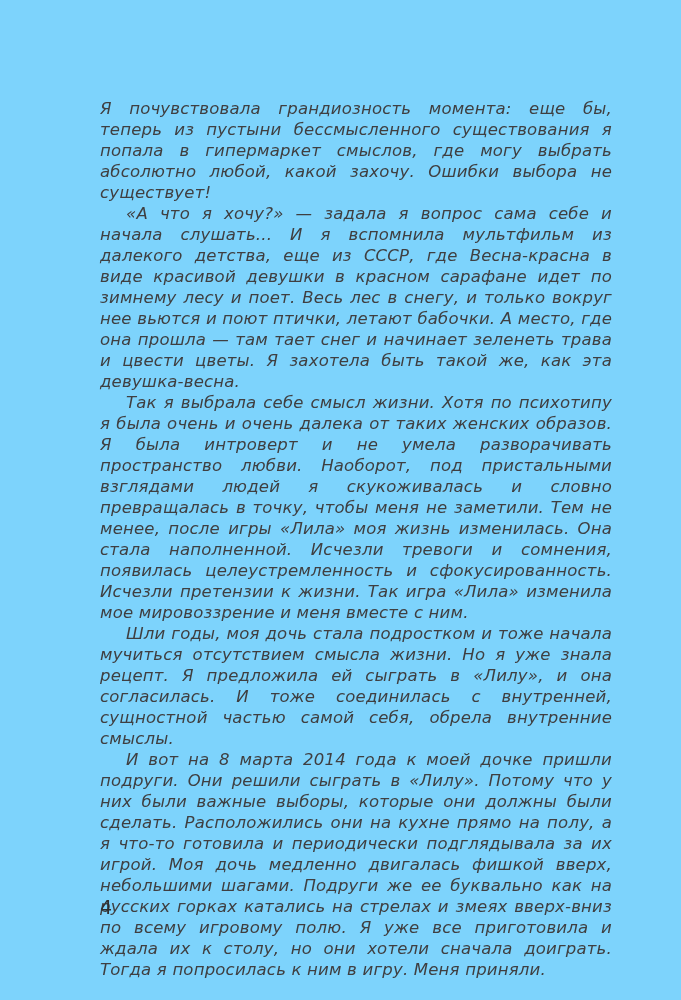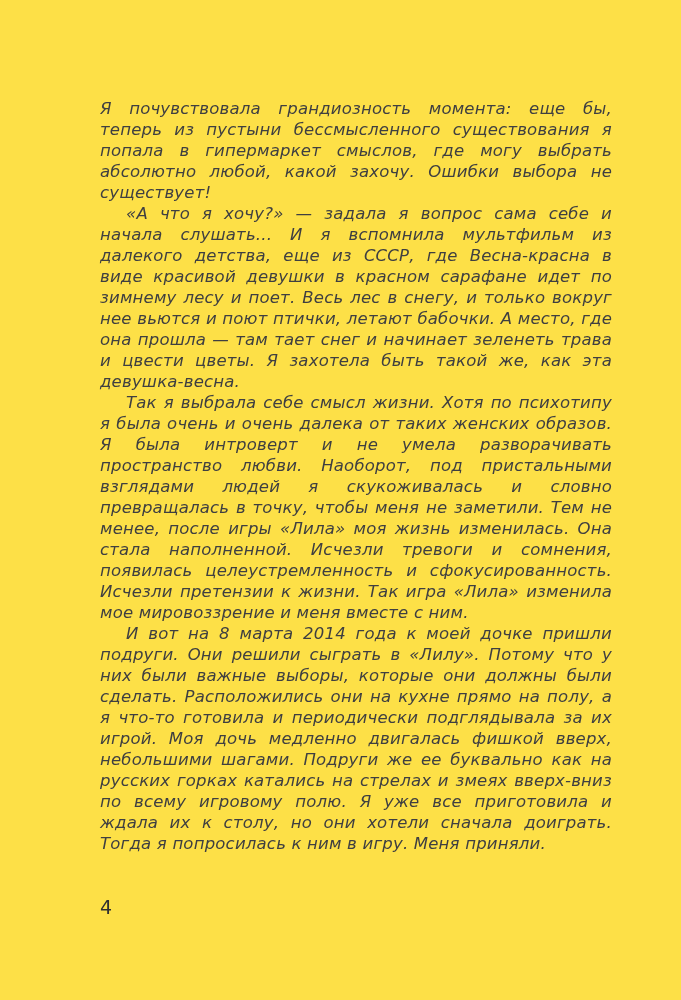--- a/index.html
+++ b/index.html
@@ -13,21 +13,21 @@
     position: relative;
     font-family: "DejaVu Sans", sans-serif;
     overflow: hidden;
   }
   .page {
     position: absolute;
     left: 0;
     top: 0;
     width: 681px;
     height: 1000px;
-    background: #fde047;
+    background: #7dd3fc;
   }
   .text-block {
     position: absolute;
     left: 100px;
     top: 98px;
     width: 512px;
     color: #3f3f41;
     font-style: italic;
     font-size: 16.5px;
     line-height: 21px;
@@ -53,18 +53,19 @@
 </style>
 </head>
 <body>
 
 <div class="page">
 
   <div class="text-block">
     <p class="para first">Я почувствовала грандиозность момента: еще бы, теперь из пустыни бессмысленного существования я попала в гипермаркет смыслов, где могу выбрать абсолютно любой, какой захочу. Ошибки выбора не существует!</p>
     <p class="para">«А что я хочу?» — задала я вопрос сама себе и начала слушать... И я вспомнила мультфильм из далекого детства, еще из СССР, где Весна-красна в виде красивой девушки в красном сарафане идет по зимнему лесу и поет. Весь лес в снегу, и только вокруг нее вьются и поют птички, летают бабочки. А место, где она прошла — там тает снег и начинает зеленеть трава и цвести цветы. Я захотела быть такой же, как эта девушка-весна.</p>
     <p class="para">Так я выбрала себе смысл жизни. Хотя по психотипу я была очень и очень далека от таких женских образов. Я была интроверт и не умела разворачивать пространство любви. Наоборот, под пристальными взглядами людей я скукоживалась и словно превращалась в точку, чтобы меня не заметили. Тем не менее, после игры «Лила» моя жизнь изменилась. Она стала наполненной. Исчезли тревоги и сомнения, появилась целеустремленность и сфокусированность. Исчезли претензии к жизни. Так игра «Лила» изменила мое мировоззрение и меня вместе с ним.</p>
+    <p class="para">Шли годы, моя дочь стала подростком и тоже начала мучиться отсутствием смысла жизни. Но я уже знала рецепт. Я предложила ей сыграть в «Лилу», и она согласилась. И тоже соединилась с внутренней, сущностной частью самой себя, обрела внутренние смыслы.</p>
     <p class="para">И вот на 8 марта 2014 года к моей дочке пришли подруги. Они решили сыграть в «Лилу». Потому что у них были важные выборы, которые они должны были сделать. Расположились они на кухне прямо на полу, а я что-то готовила и периодически подглядывала за их игрой. Моя дочь медленно двигалась фишкой вверх, небольшими шагами. Подруги же ее буквально как на русских горках катались на стрелах и змеях вверх-вниз по всему игровому полю. Я уже все приготовила и ждала их к столу, но они хотели сначала доиграть. Тогда я попросилась к ним в игру. Меня приняли.</p>
   </div>
 
   <div class="page-number">4</div>
 
 </div>
 
 </body></html>

